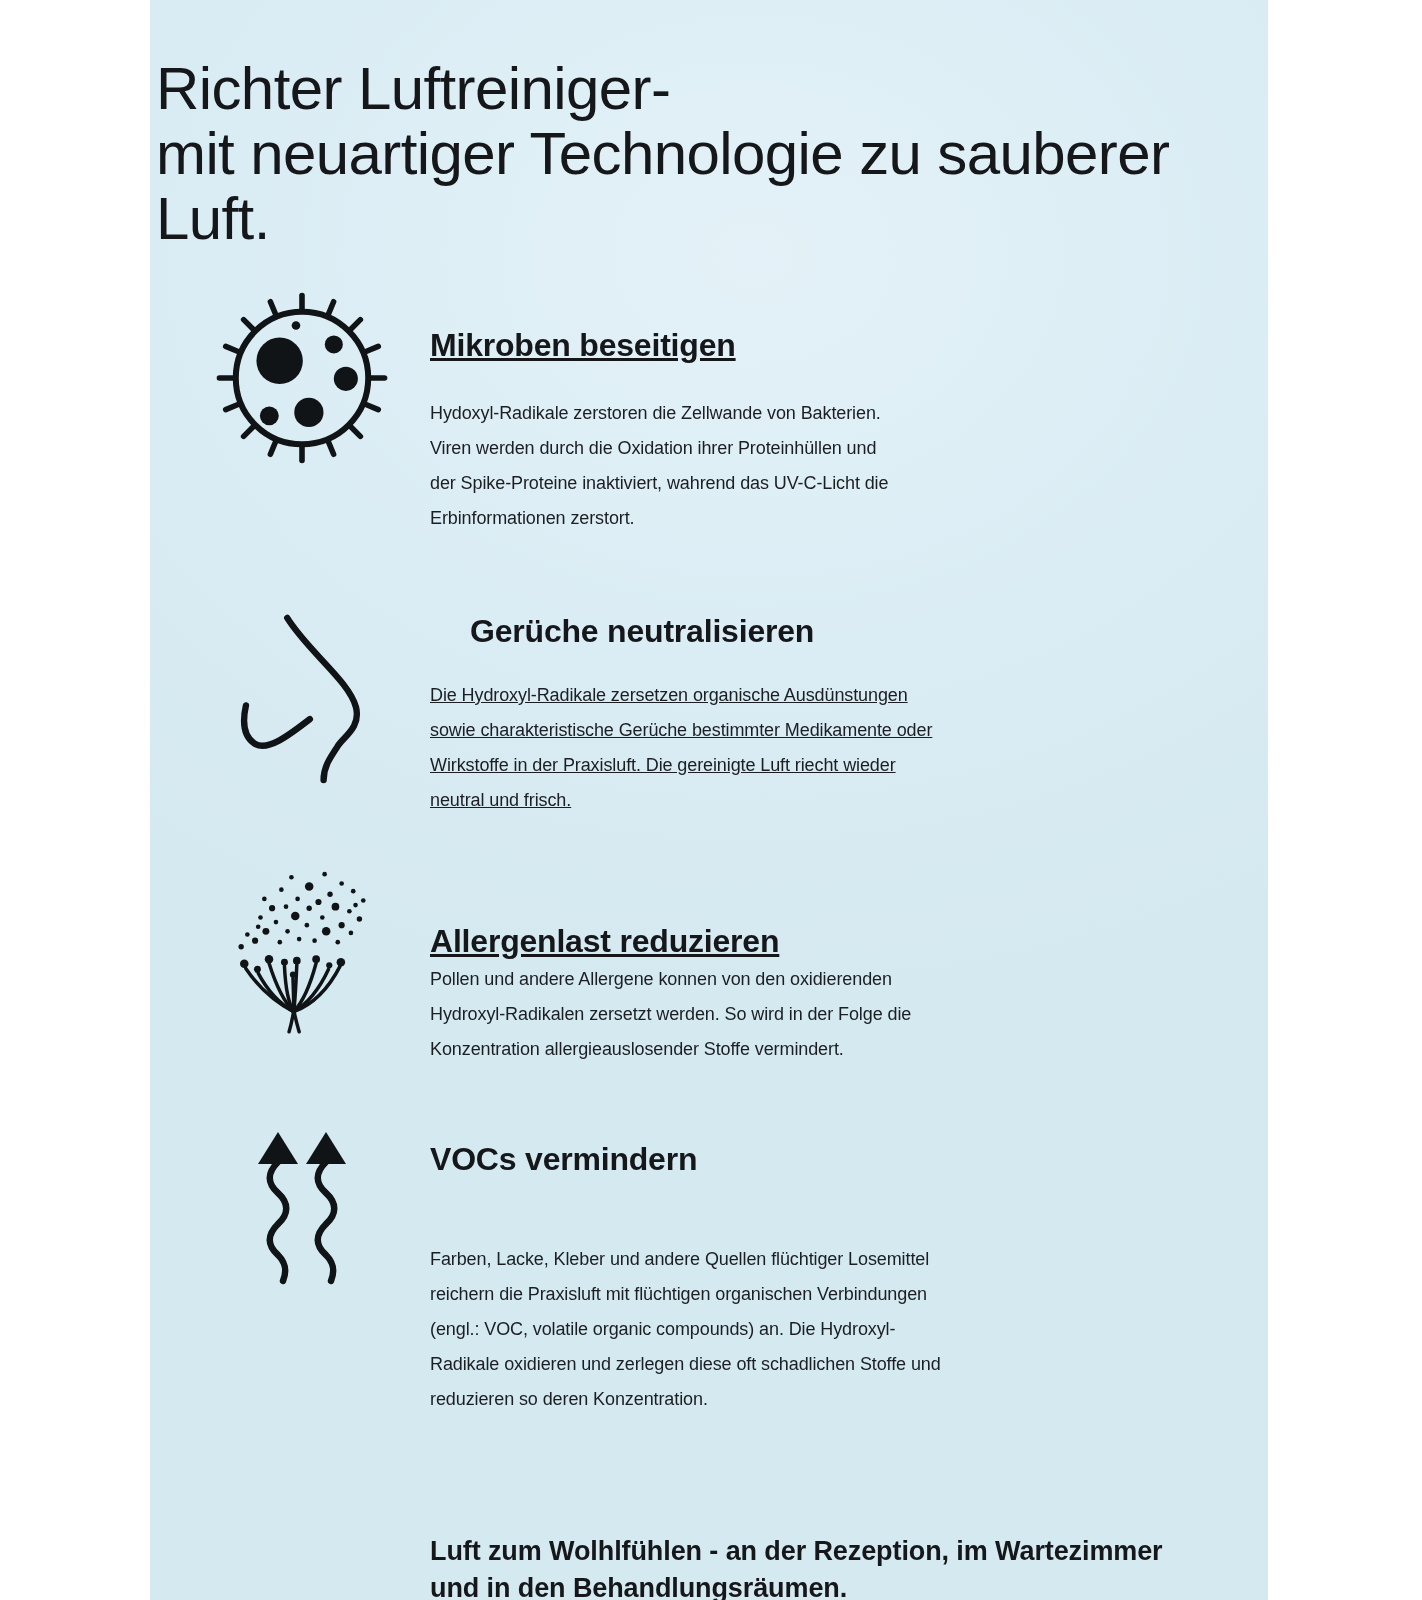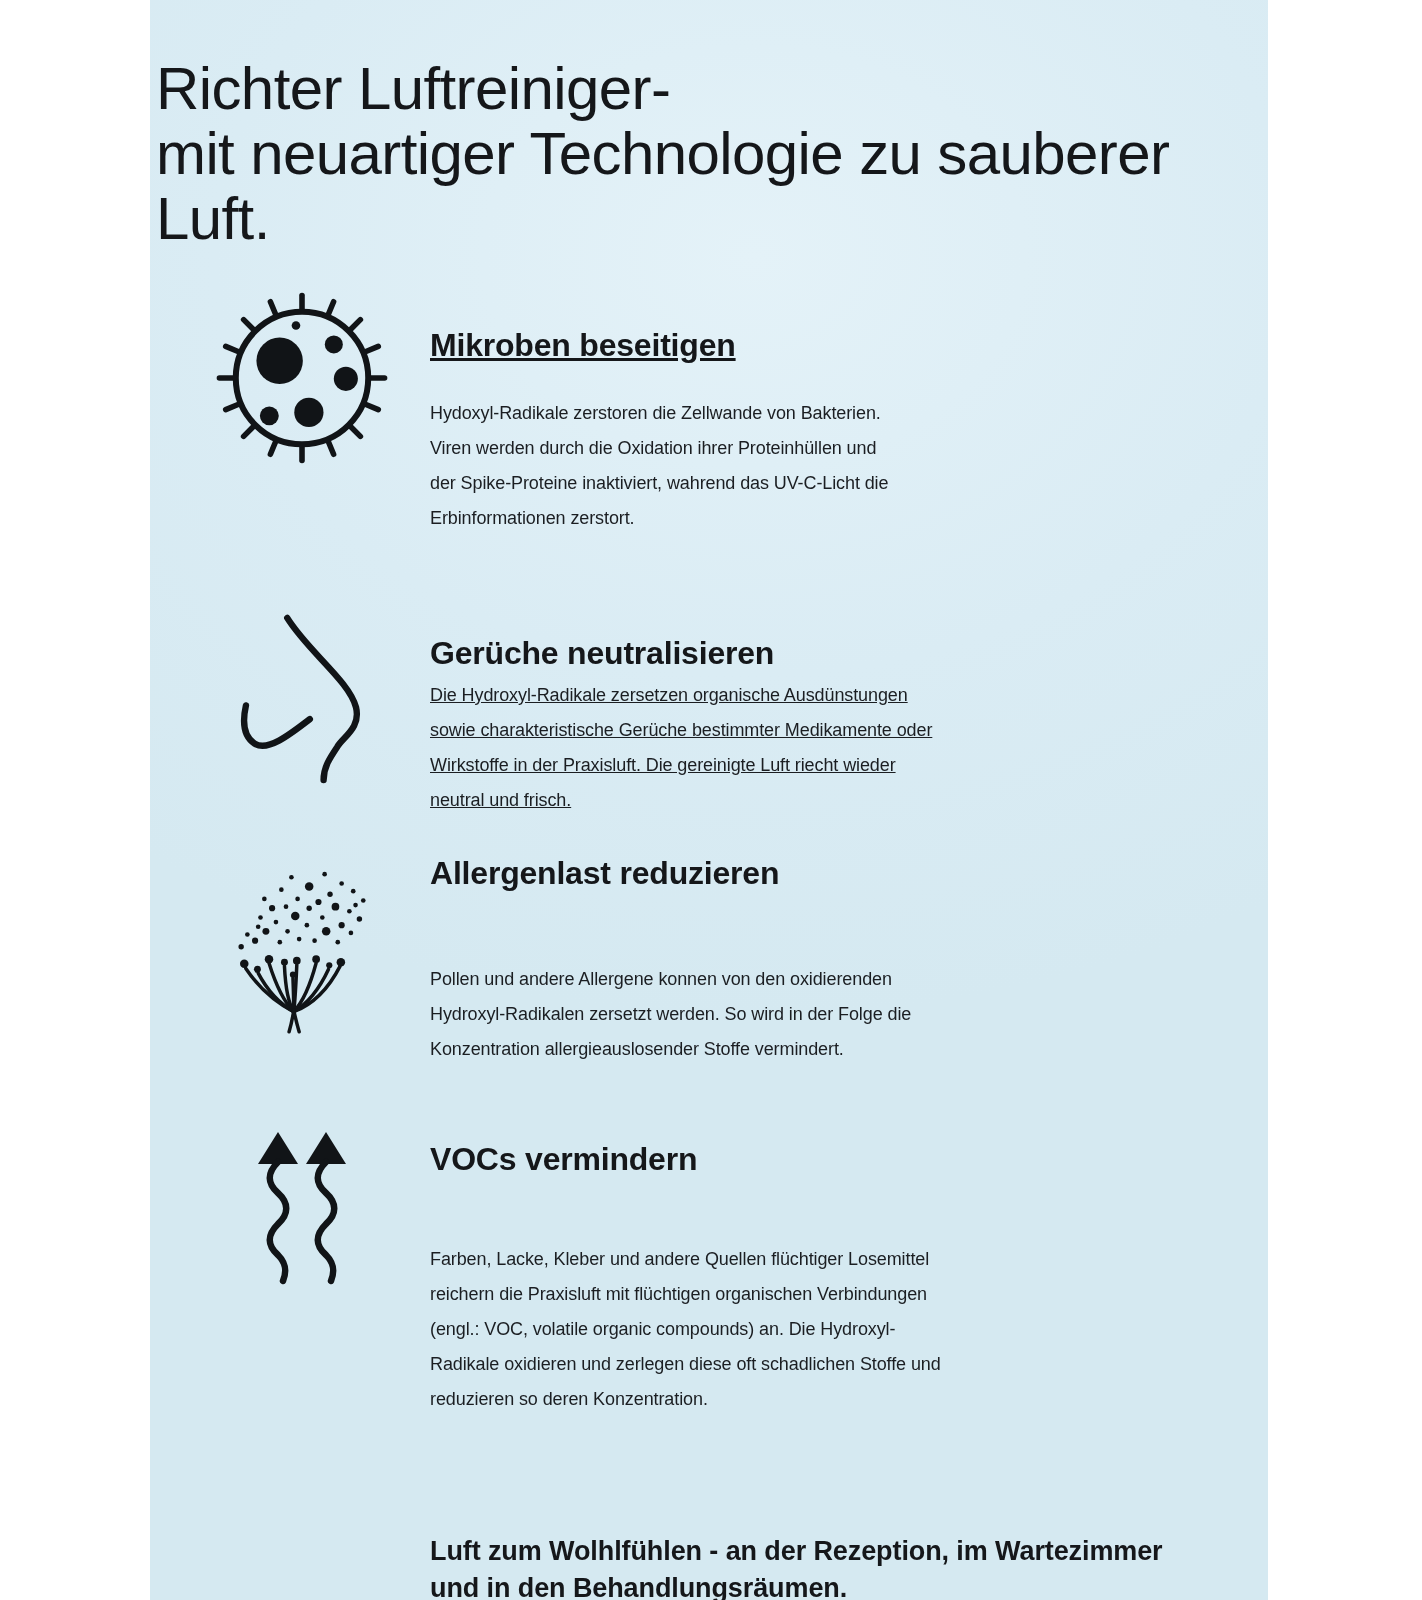--- a/index.html
+++ b/index.html
@@ -84,21 +84,21 @@
 Erbinformationen zerstort.</p>
 
 <div class="icon" style="left:238px;top:612px;width:125px;height:172px;">
   <svg width="125" height="172" viewBox="0 0 125 175">
     <g class="stroke" stroke-width="6.5">
       <path d="M49,6 C70,40 112,70 119,97 C124,118 106,127 100,137 C92,149 86,158 86,171"></path>
       <path d="M7,95 C3,113 5,127 16,134 C29,142 50,126 72,109"></path>
     </g>
   </svg>
 </div>
-<h2 class="section-heading" style="top:608px;">Gerüche neutralisieren</h2>
+<h2 class="section-heading" style="top:586px;margin-left:40px;">Gerüche neutralisieren</h2>
 <p class="section-body" style="top:660px;text-decoration:underline;">Die Hydroxyl-Radikale zersetzen organische Ausdünstungen
 sowie charakteristische Gerüche bestimmter Medikamente oder
 Wirkstoffe in der Praxisluft. Die gereinigte Luft riecht wieder
 neutral und frisch.</p>
 
 <div class="icon" style="left:218px;top:860px;width:170px;height:186px;">
   <svg width="170" height="186" viewBox="0 0 220 240">
     <g class="stroke" stroke-width="4.5">
       <path d="M98,196 Q60,176 36,140"></path>
       <path d="M98,196 Q70,180 52,146"></path>
@@ -154,21 +154,21 @@
         <circle cx="125" cy="104" r="3"></circle>
       <circle cx="155" cy="106" r="3"></circle>
         <circle cx="80" cy="106" r="3"></circle>
       <circle cx="38" cy="96" r="3"></circle>
         <circle cx="178" cy="58" r="3"></circle>
       <circle cx="52" cy="86" r="3"></circle>
         <circle cx="30" cy="112" r="3.5"></circle>
     </g>
   </svg>
 </div>
-<h2 class="section-heading" style="top:828px;">Allergenlast reduzieren</h2>
+<h2 class="section-heading" style="top:896px;text-decoration:underline;">Allergenlast reduzieren</h2>
 <p class="section-body" style="top:944px;">Pollen und andere Allergene konnen von den oxidierenden
 Hydroxyl-Radikalen zersetzt werden. So wird in der Folge die
 Konzentration allergieauslosender Stoffe vermindert.</p>
 
 <div class="icon" style="left:254px;top:1128px;width:92px;height:158px;">
   <svg width="92" height="158" viewBox="0 0 92 158">
     <g class="fill">
       <polygon points="24,4 4,36 44,36"></polygon>
       <polygon points="72,4 52,36 92,36"></polygon>
     </g>

